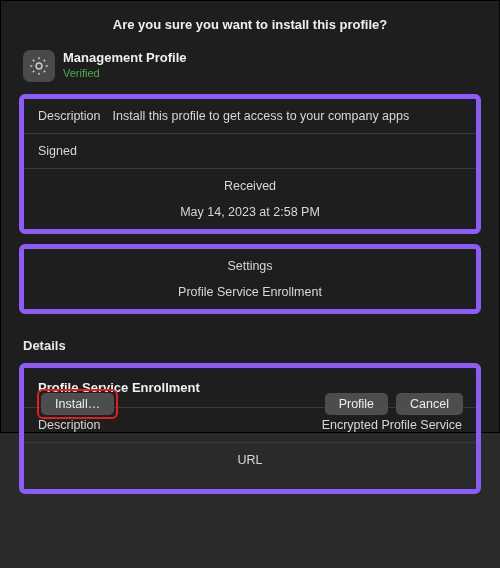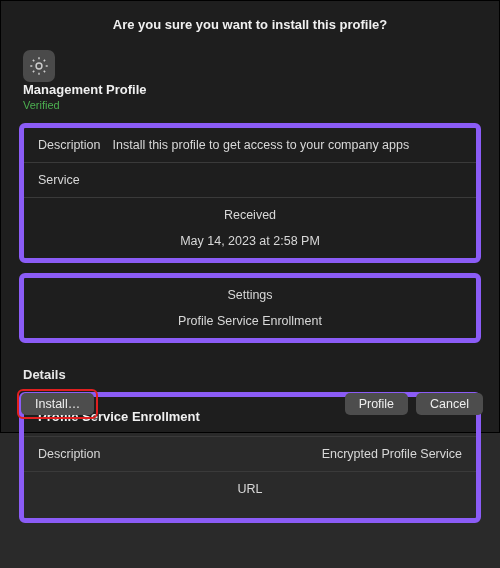--- a/index.html
+++ b/index.html
@@ -24,24 +24,23 @@
       font-weight: 600;
       color: #f0f0f0;
       padding: 16px 0 18px 0;
     }
     .content {
       padding: 0 18px;
     }
     .profile-header {
       display: flex;
       align-items: flex-start;
-      gap: 0;
+      gap: 8px;
       margin-bottom: 12px;
       padding-left: 4px;
-      flex-direction: column;
     }
     .gear-icon-wrap {
       width: 32px;
       height: 32px;
       background: #4a4a4a;
       border-radius: 7px;
       display: flex;
       align-items: center;
       justify-content: center;
       flex-shrink: 0;
@@ -90,21 +89,21 @@
       border-bottom: 1px solid #3a3a3a;
     }
     .footer {
       position: absolute;
       bottom: 0;
       left: 0;
       right: 0;
       height: 56px;
       display: flex;
       align-items: center;
-      padding: 0 16px;
+      padding: 0 36px;
       gap: 8px;
     }
     .footer-spacer { flex: 1; }
     .btn {
       background: #4d4d4d;
       border: none;
       border-radius: 5px;
       color: #eee;
       font-size: 12.5px;
       padding: 4px 14px;
@@ -139,21 +138,21 @@
         <div class="verified">Verified</div>
       </div>
     </div>
 
     <div class="panel">
       <div class="row desc-row">
         <span class="label">Description</span>
         <span class="value">Install this profile to get access to your company apps</span>
       </div>
       <div class="row">
-        <span class="label">Service</span>
+        <span class="label">Signed</span>
         <span class="value"></span>
       </div>
       <div class="row">
         <span class="label">Received</span>
         <span class="value">May 14, 2023 at 2:58 PM</span>
       </div>
     </div>
 
     <div class="panel">
       <div class="row">

